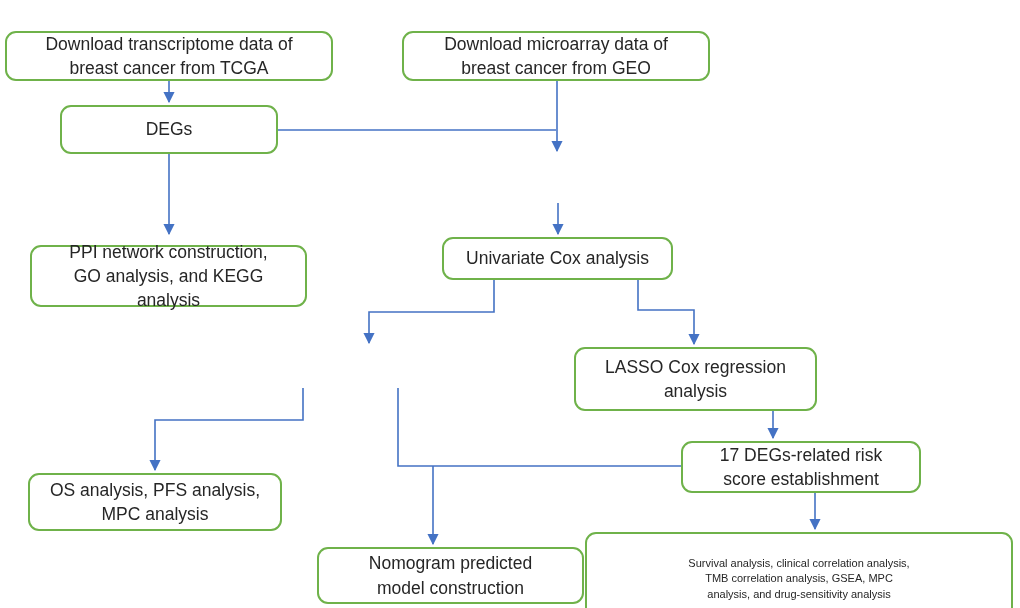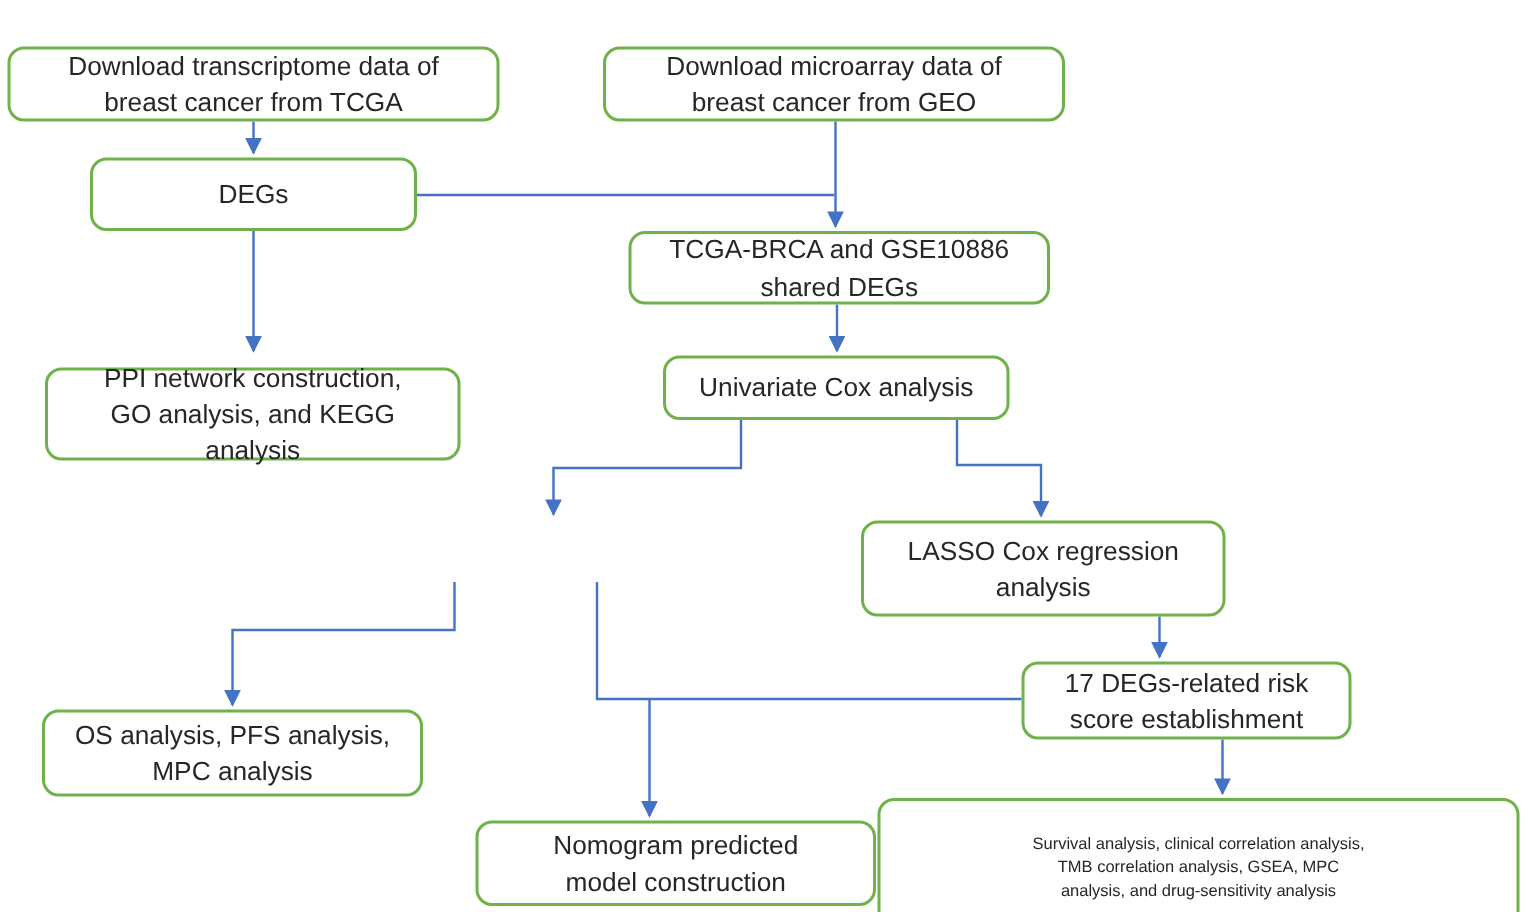--- a/index.html
+++ b/index.html
@@ -42,21 +42,21 @@
   .n-tcga      {left:5px;   top:3px;   width:328px; height:50px;}
   .n-geo       {left:402px; top:3px;   width:308px; height:50px;}
   .n-degs      {left:60px;  top:77px;  width:218px; height:49px;}
   .n-shared    {left:419px; top:126px; width:281px; height:49px;}
   .n-ppi       {left:30px;  top:217px; width:277px; height:62px;}
   .n-unicox    {left:442px; top:209px; width:231px; height:43px;}
   .n-nmf       {left:267px; top:318px; width:205px; height:42px;}
   .n-lasso     {left:574px; top:319px; width:243px; height:64px;}
   .n-os        {left:28px;  top:445px; width:254px; height:58px;}
   .n-nomogram  {left:317px; top:519px; width:267px; height:57px;}
-  .n-risk      {left:681px; top:413px; width:220px; height:52px;}
+  .n-risk      {left:681px; top:413px; width:240px; height:52px;}
   .n-downstream{left:585px; top:504px; width:428px; height:94px; font-size:11px;}
 </style>
 </head>
 <body>
 
 <div class="canvas">
 
   <svg class="edges" viewBox="0 0 1020 608" xmlns="http://www.w3.org/2000/svg">
     <defs>
       <marker id="arrow" viewBox="0 0 10 10" refX="9" refY="5" markerWidth="7" markerHeight="7" orient="auto">
@@ -84,24 +84,20 @@
 
   <div class="node n-geo">
     <span class="node-label">Download microarray data of
 breast cancer from GEO</span>
   </div>
 
   <div class="node n-degs">
     <span class="node-label">DEGs</span>
   </div>
 
-  <div class="node n-shared">
-    <span class="node-label">TCGA-BRCA and GSE10886
-shared DEGs</span>
-  </div>
 
   <div class="node n-ppi">
     <span class="node-label">PPI network construction,
 GO analysis, and KEGG
 analysis</span>
   </div>
 
   <div class="node n-unicox">
     <span class="node-label">Univariate Cox analysis</span>
   </div>

